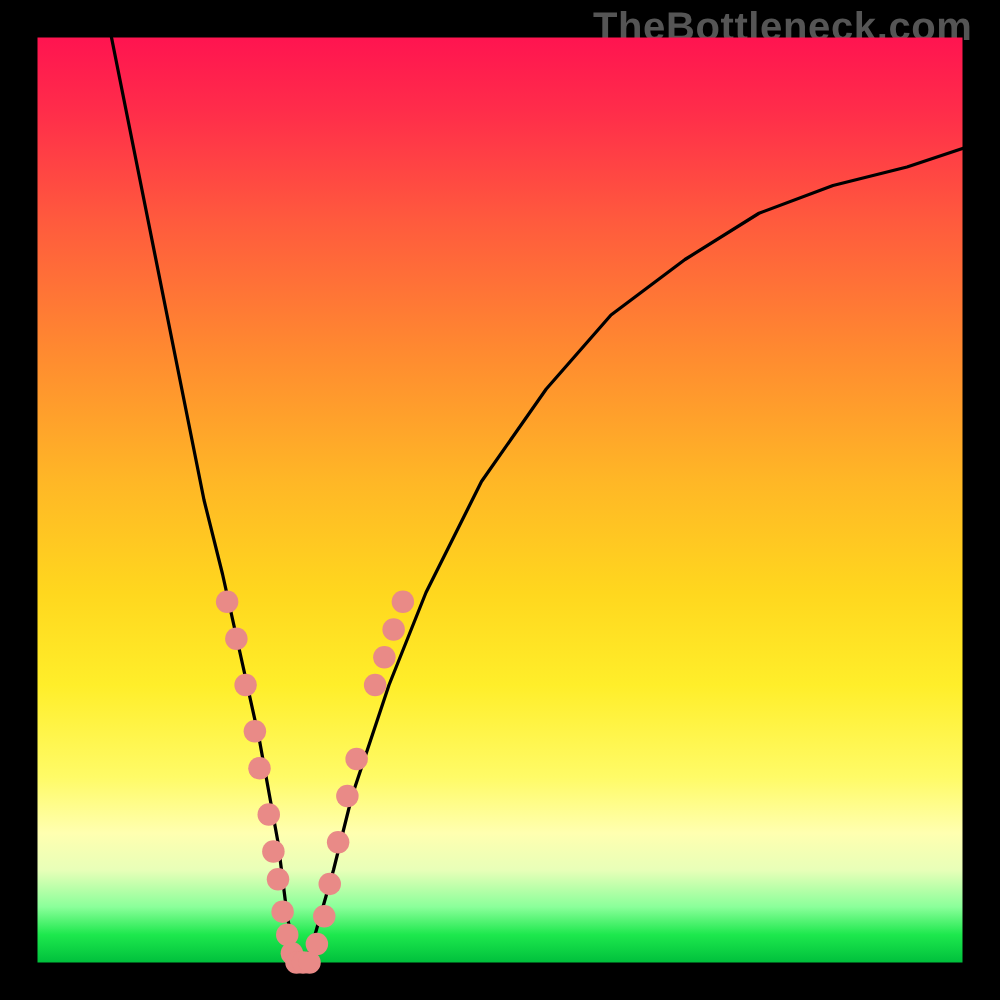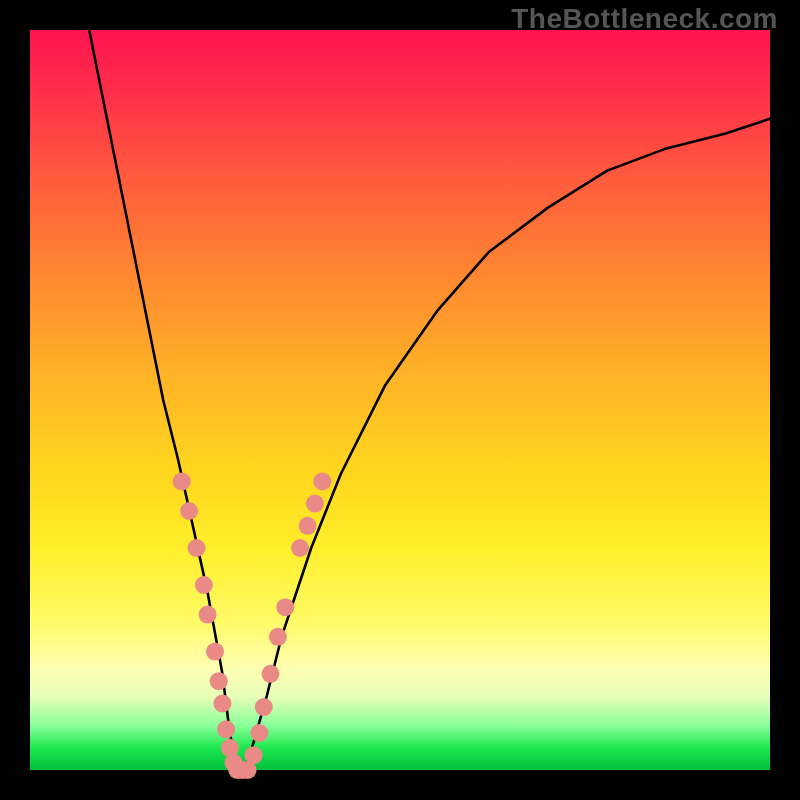--- a/index.html
+++ b/index.html
@@ -37,21 +37,21 @@
       #e8ffb8 90%,
       #8aff9a 94%,
       #1de84d 97%,
       #00c03c 100%
     );
   }
   .watermark {
     position: absolute;
     top: 3px;
     right: 22px;
-    font-size: 28px;
+    font-size: 32px;
     font-weight: 600;
     color: #555;
     letter-spacing: 0.5px;
     user-select: none;
   }
   svg {
     position: absolute;
     left: 0;
     top: 0;
     width: 740px;

